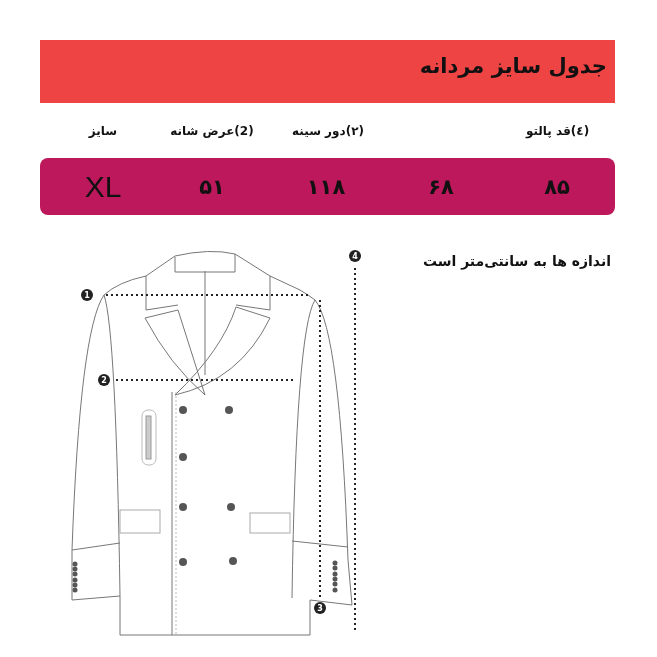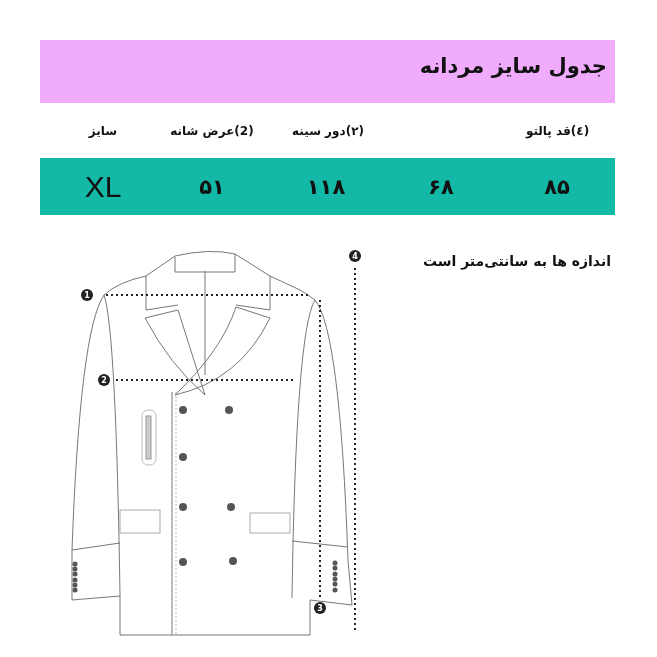--- a/index.html
+++ b/index.html
@@ -1,21 +1,21 @@
 <!DOCTYPE html>
 <html><head>
 <meta charset="utf-8">
 <style>
   html,body{margin:0;padding:0;background:#fff;}
   body{width:657px;height:657px;position:relative;overflow:hidden;font-family:"DejaVu Sans",sans-serif;color:#111;}
-  .title-band{position:absolute;left:40px;top:40px;width:575px;height:63px;background:#f0abfc;}
+  .title-band{position:absolute;left:40px;top:40px;width:575px;height:63px;background:#ef4444;}
   .title-band .title{position:absolute;right:8px;top:14px;font-size:21px;font-weight:bold;direction:rtl;}
   .table{position:absolute;left:40px;top:104px;width:575px;}
   .row{position:relative;height:54px;}
-  .row.values{background:#14b8a6;height:57px;}
+  .row.values{background:#be185d;height:57px;border-radius:8px;}
   .cell{position:absolute;top:0;height:100%;display:flex;align-items:center;justify-content:center;white-space:nowrap;direction:rtl;}
   .row.header .cell{font-size:12px;font-weight:bold;}
   .row.values .cell{font-size:21px;font-weight:bold;}
   .row.values .cell.latin{font-family:"Liberation Sans",sans-serif;font-weight:normal;font-size:30px;direction:ltr;}
   .note{position:absolute;right:46px;top:253px;font-size:14px;font-weight:bold;direction:rtl;}
   .drawing{position:absolute;left:0;top:0;}
 </style>
 </head>
 <body>
 

